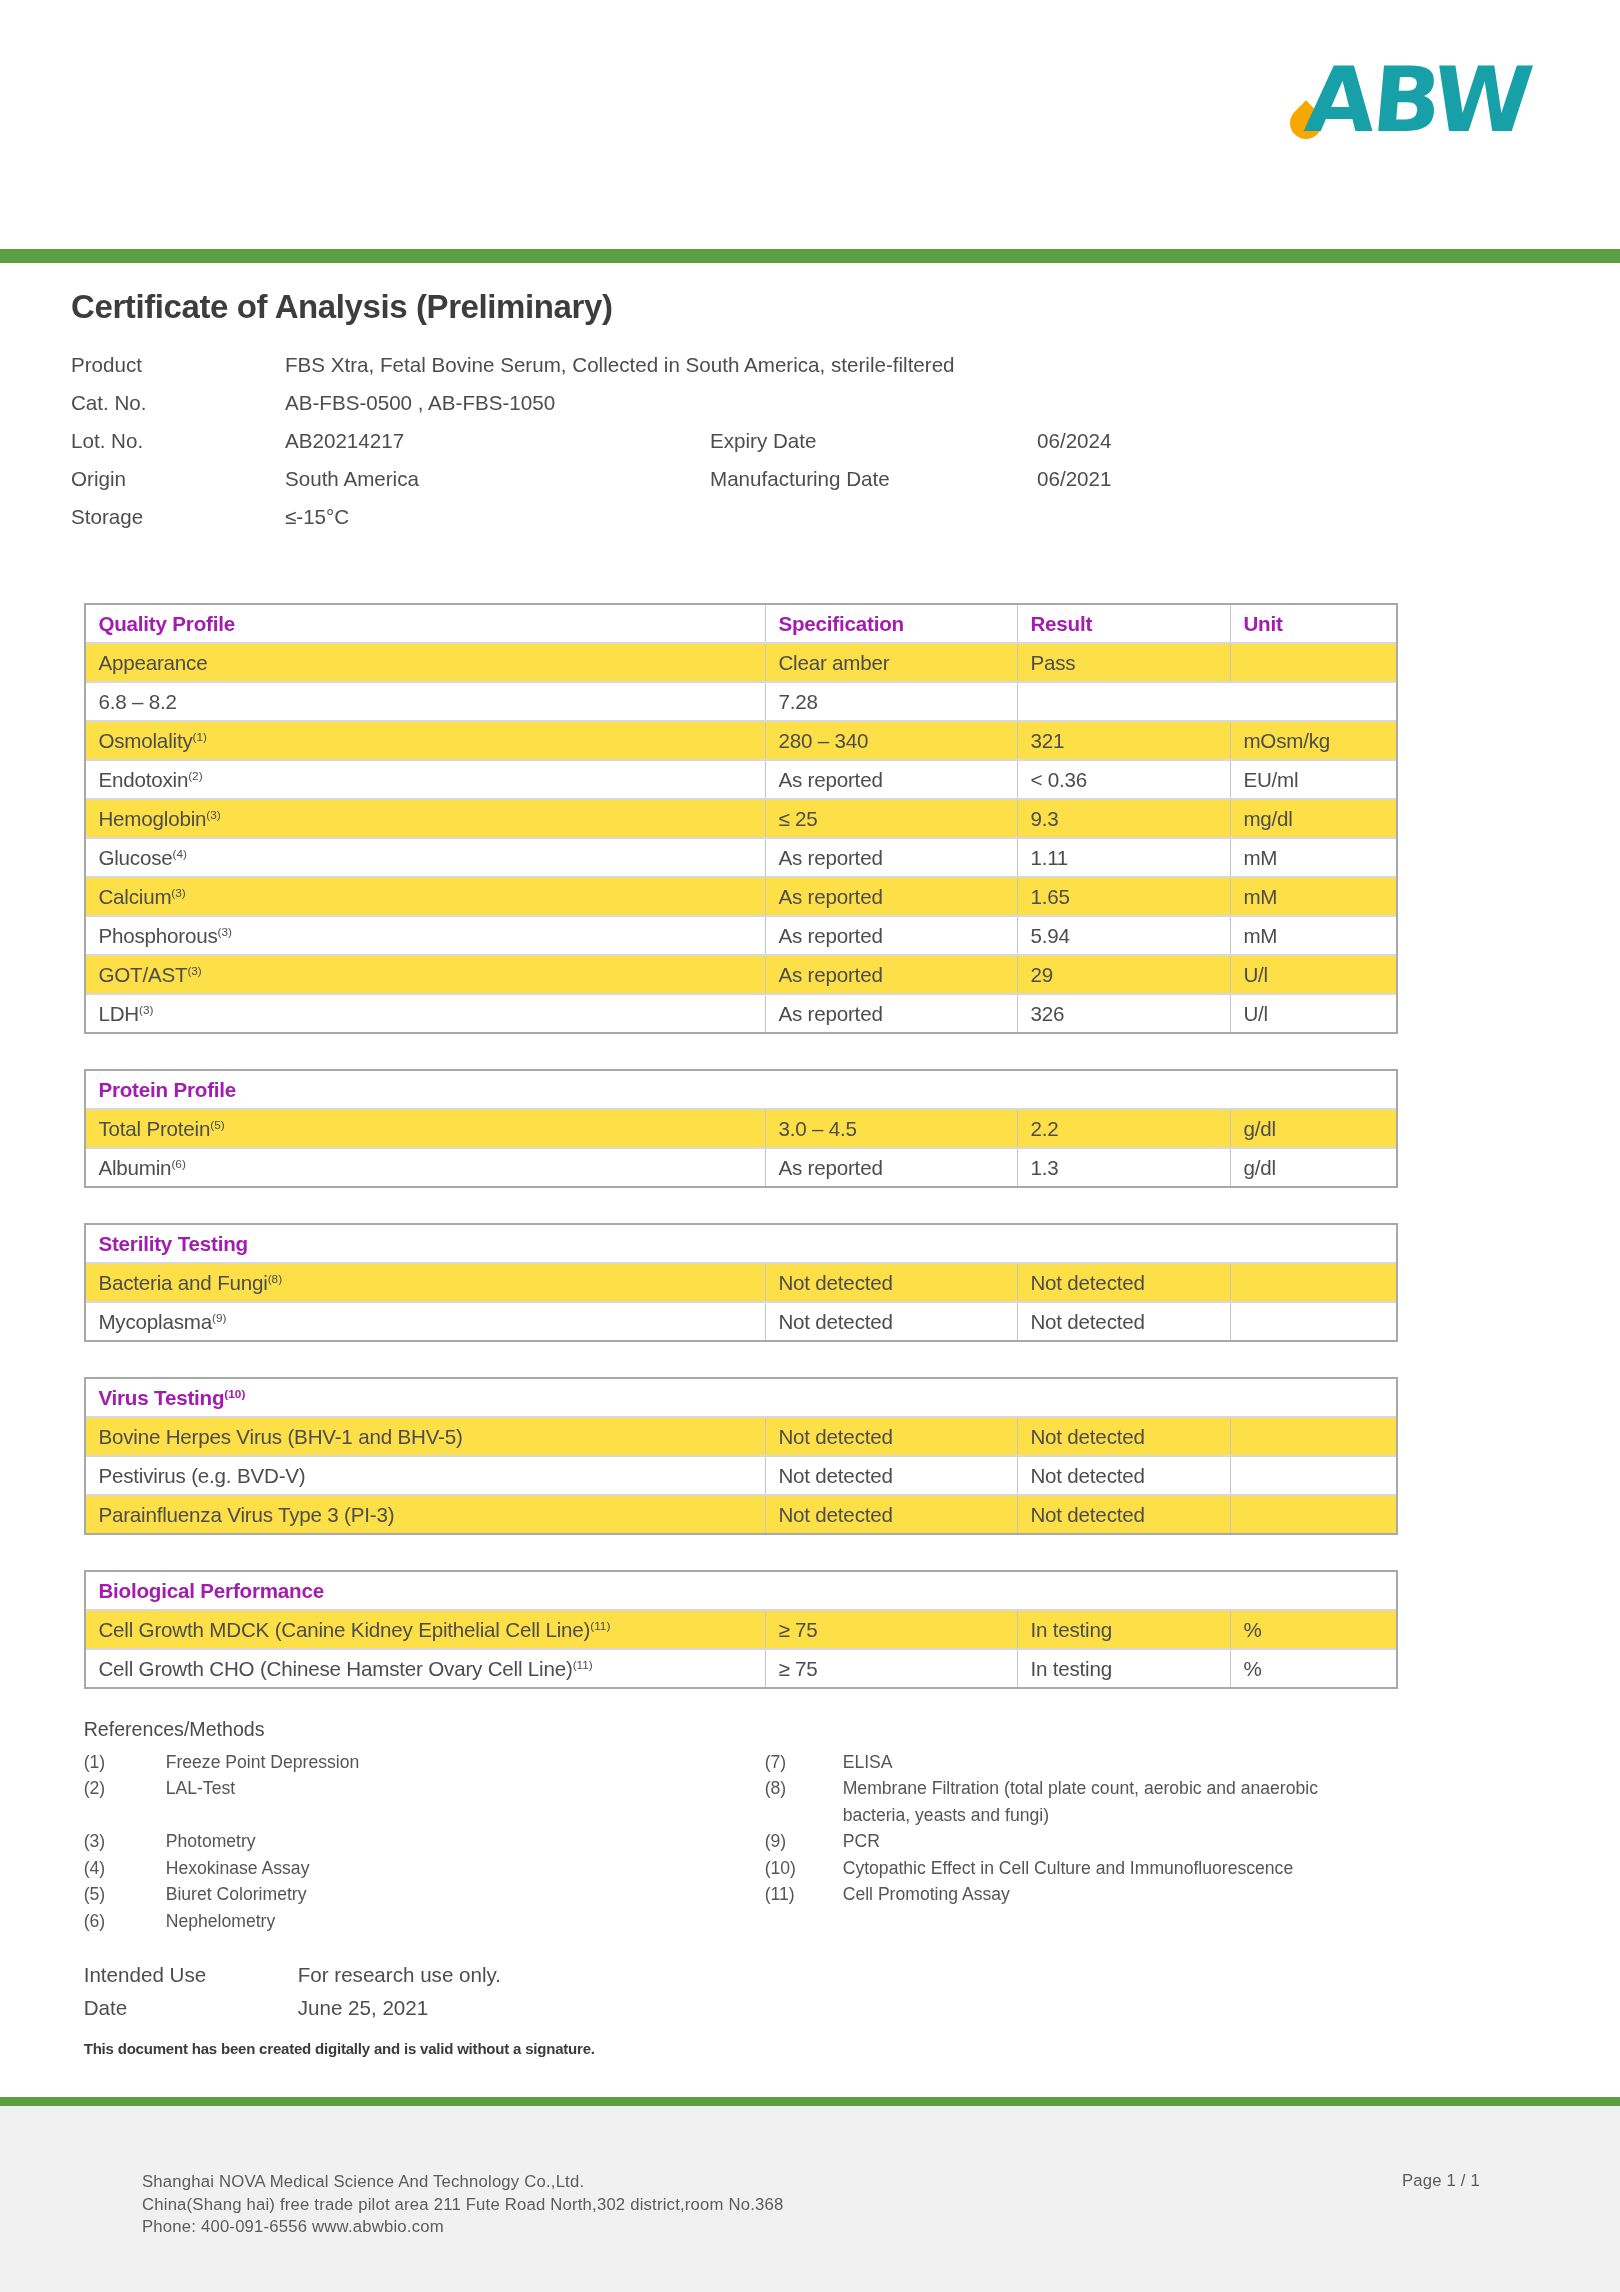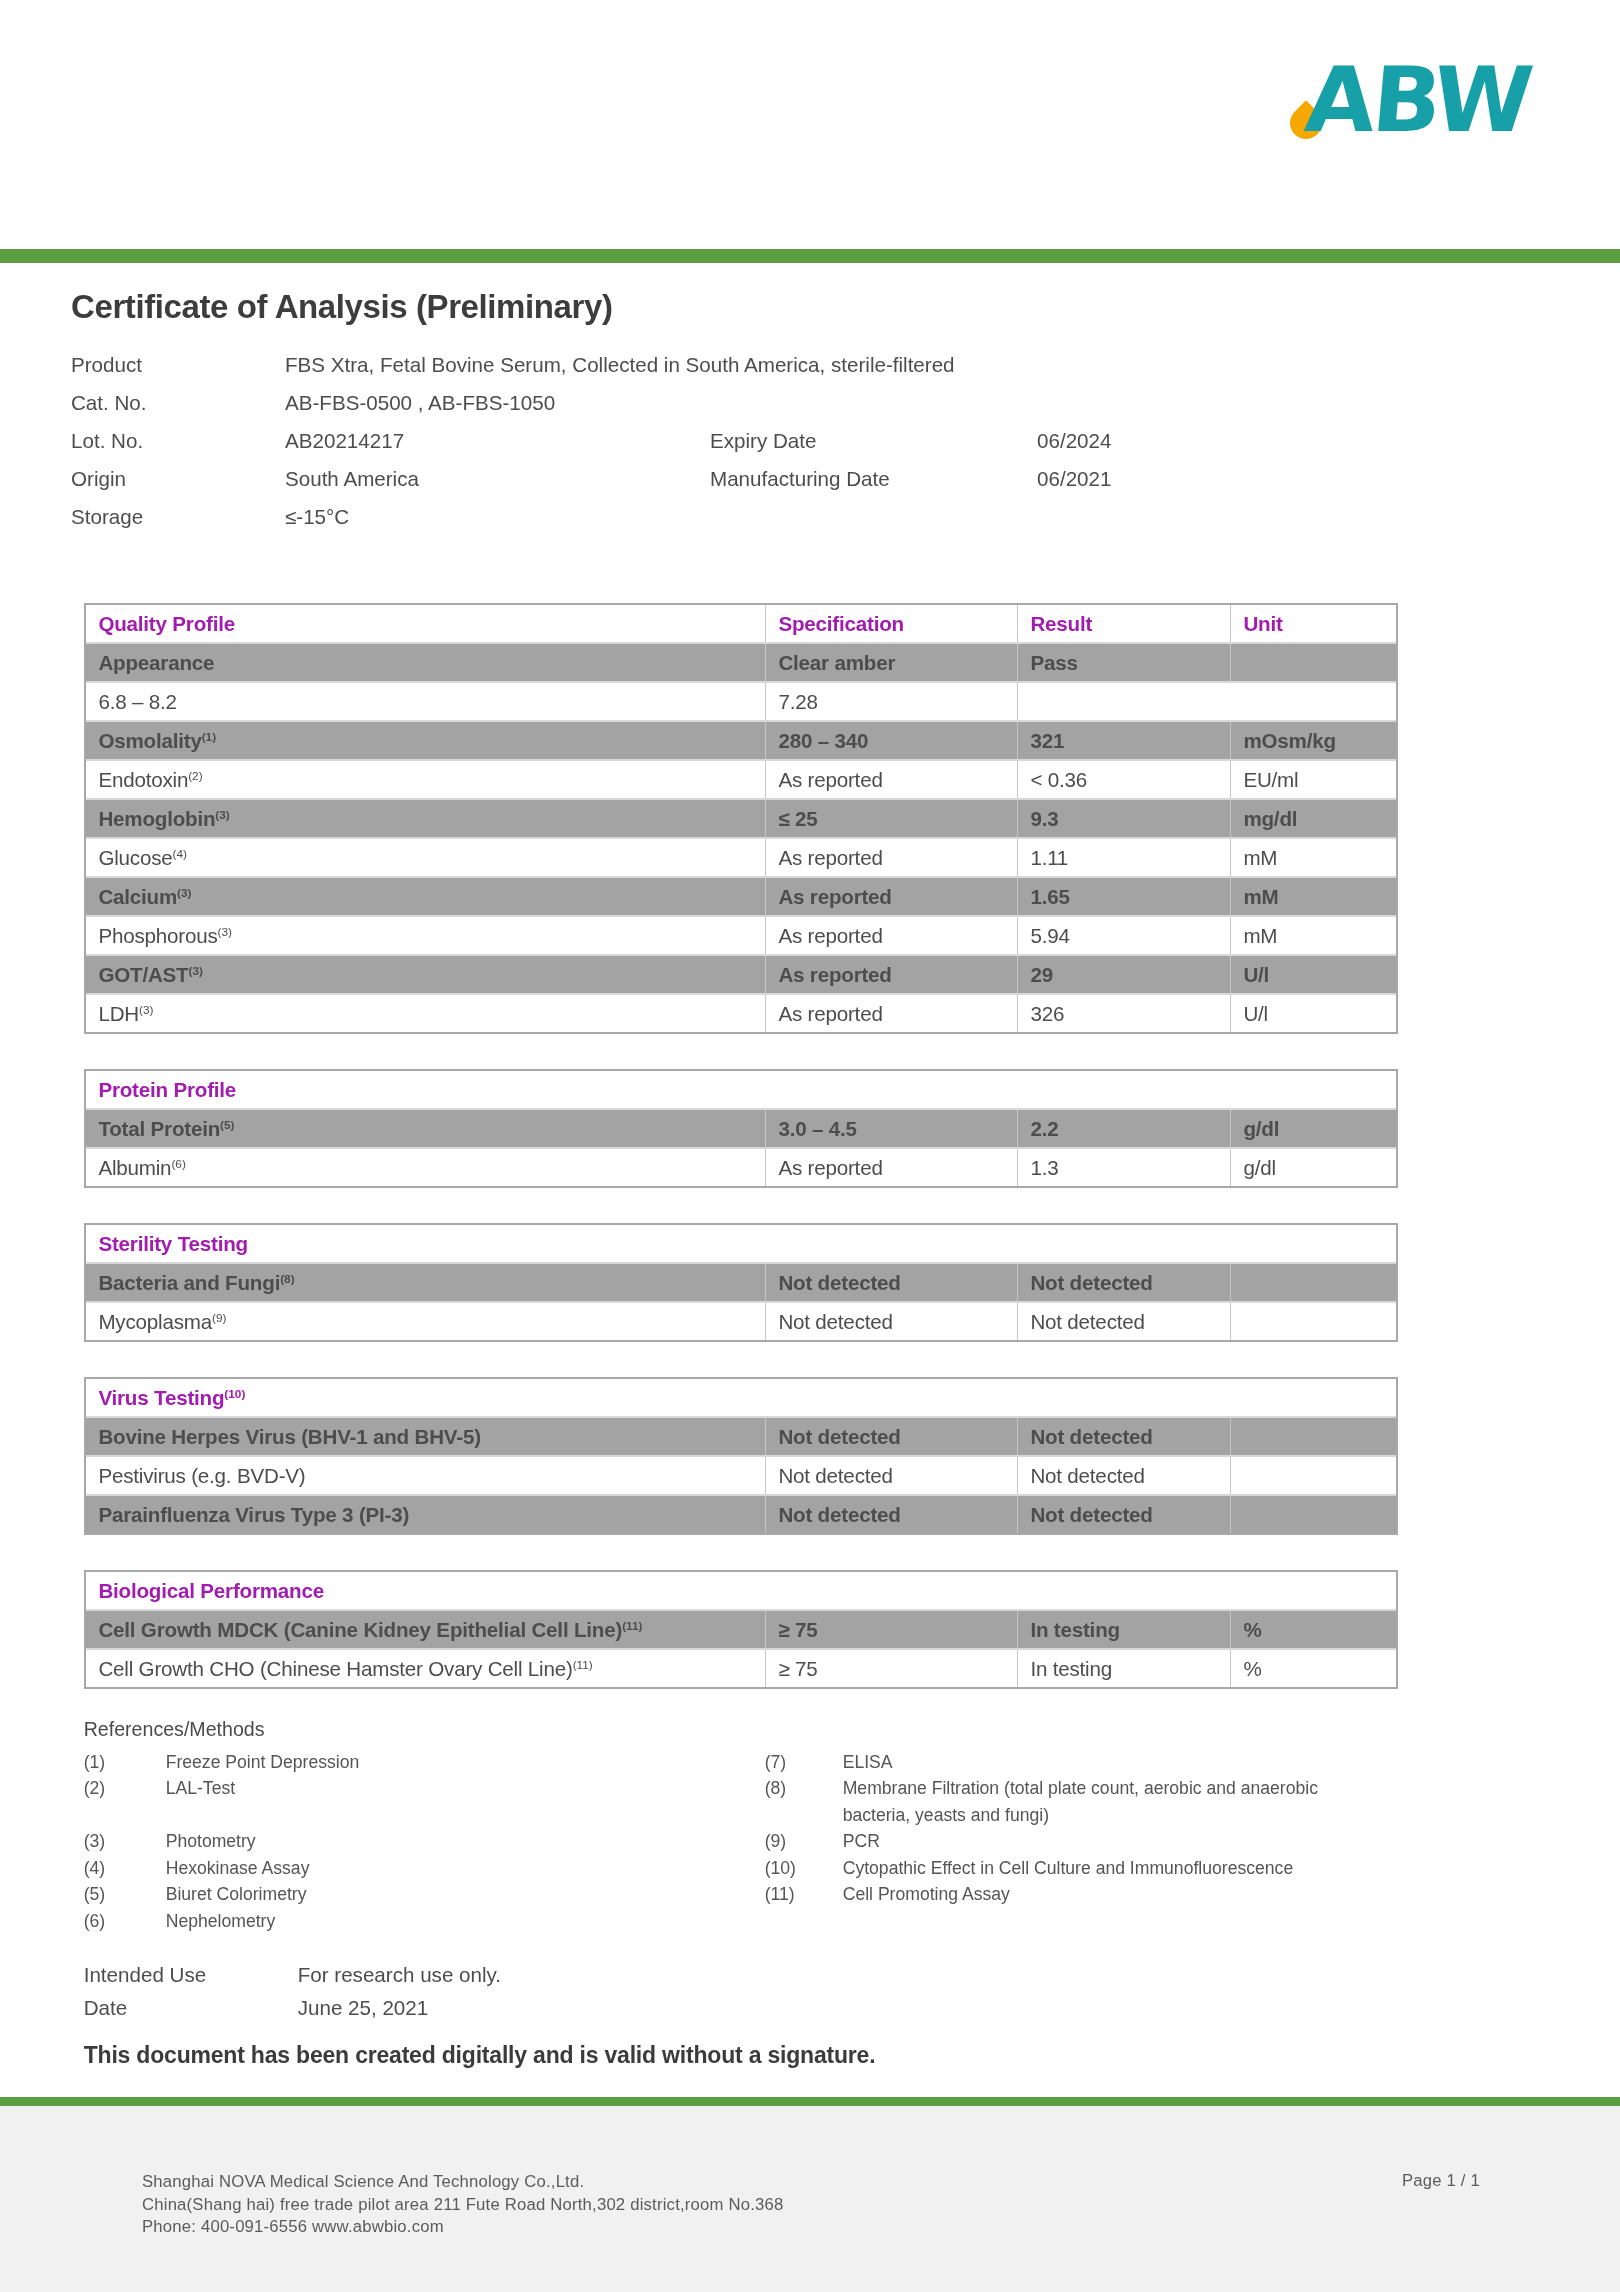--- a/index.html
+++ b/index.html
@@ -40,38 +40,38 @@
   .info-value.wide{grid-column:2/5;}
   
   .tbl{
     margin:35px 0 0 12.7px;width:1314px;
     border:2px solid #a8a8a8;box-sizing:border-box;
     font-size:20.6px;letter-spacing:-0.2px;
   }
   #tables-root .tbl:first-child{margin-top:67px;}
   .tr{display:grid;grid-template-columns:679px 252px 213px 1fr;}
   .tr + .tr{border-top:2px solid #d8d8d8;}
-  .tr.alt{background:#a3a3a3;font-weight:bold;}
+  .tr.alt{background:#fde047;}
   .td{
     padding-left:12.7px;height:37px;line-height:37px;
     white-space:nowrap;overflow:hidden;
   }
   .td + .td{border-left:1px solid #c6c6c6;}
   .thead .td{font-weight:700;color:#a21caf;}
   .thead .td.span{grid-column:1/-1;}
   sup.fn{font-size:11.8px;line-height:0;vertical-align:6.9px;letter-spacing:0;}
   
   .refs{margin:29px 0 0 12.7px;font-size:17.6px;color:#555555;}
   .refs-title{font-size:19.6px;color:#4a4a4a;margin-bottom:7.8px;}
   .ref-row{display:grid;grid-template-columns:82px 599px 78px 1fr;line-height:26.5px;}
   .ref-rt{max-width:505px;}
   
   .usage{margin:23.5px 0 0 12.7px;font-size:20.6px;}
   .usage-row{display:grid;grid-template-columns:214px 1fr;line-height:33px;}
-  .note{margin-top:18px;font-size:23px;font-weight:700;color:#3b3b3b;line-height:27.4px;letter-spacing:-0.2px;}
+  .note{margin-top:11px;font-size:15px;font-weight:700;color:#3b3b3b;line-height:27.4px;letter-spacing:-0.2px;}
   
   .footer{position:absolute;left:0;bottom:0;width:100%;text-decoration:underline;}
   .bar-bottom{height:8.8px;background:#5c9e42;}
   .footer-body{height:187px;background:#f1f1f1;position:relative;font-size:16.7px;color:#5b5b5b;letter-spacing:0.2px;}
   .footer-left{position:absolute;left:142px;top:65px;line-height:22.5px;}
   .footer-page{position:absolute;right:140px;top:65px;}
 </style>
 </head>
 <body>
 

